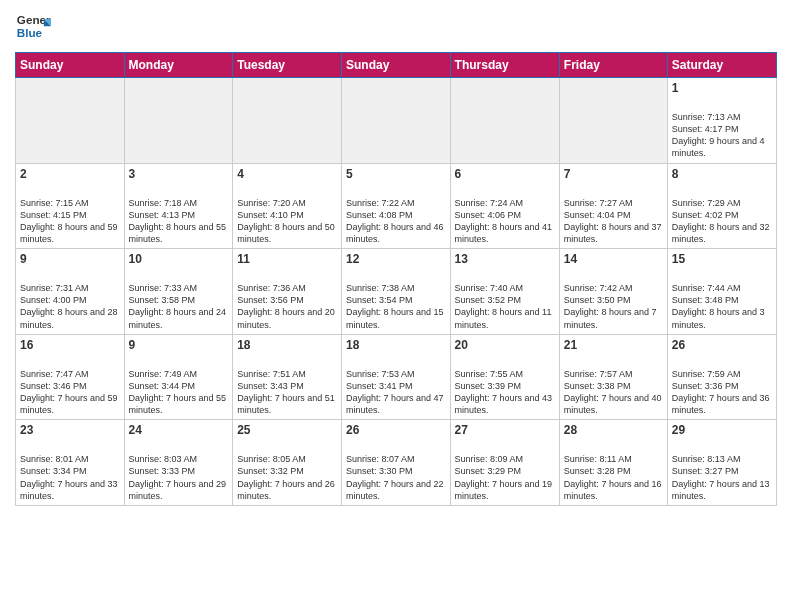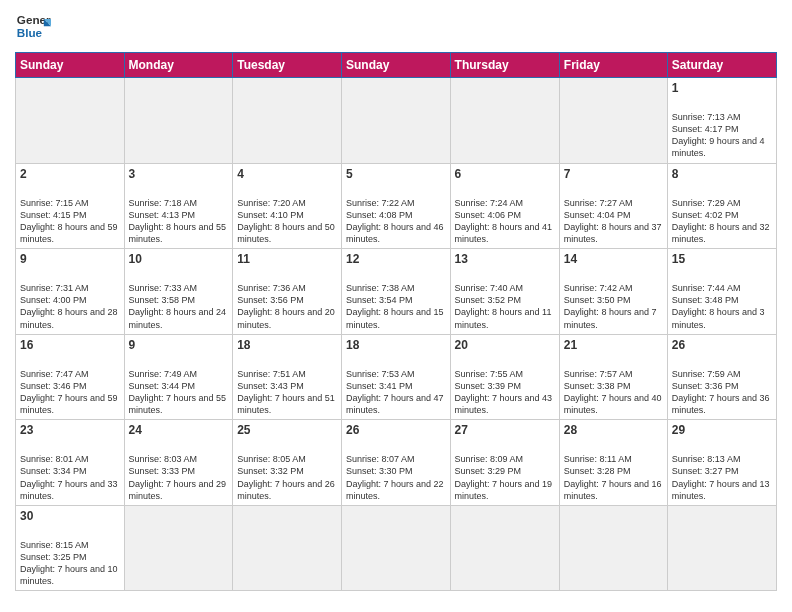--- a/index.html
+++ b/index.html
@@ -240,27 +240,15 @@
           </td>
           <td>
             <span class="day-num">28</span>
             <div class="day-info">Sunrise: 8:11 AM<br>Sunset: 3:28 PM<br>Daylight: 7 hours and 16 minutes.</div>
           </td>
           <td>
             <span class="day-num">29</span>
             <div class="day-info">Sunrise: 8:13 AM<br>Sunset: 3:27 PM<br>Daylight: 7 hours and 13 minutes.</div>
           </td>
         </tr>
-        <tr>
-          <td>
-            <span class="day-num">30</span>
-            <div class="day-info">Sunrise: 8:15 AM<br>Sunset: 3:25 PM<br>Daylight: 7 hours and 10 minutes.</div>
-          </td>
-          <td class="empty"></td>
-          <td class="empty"></td>
-          <td class="empty"></td>
-          <td class="empty"></td>
-          <td class="empty"></td>
-          <td class="empty"></td>
-        </tr>
       </tbody>
   </table>
 </div>
 
 </body></html>

